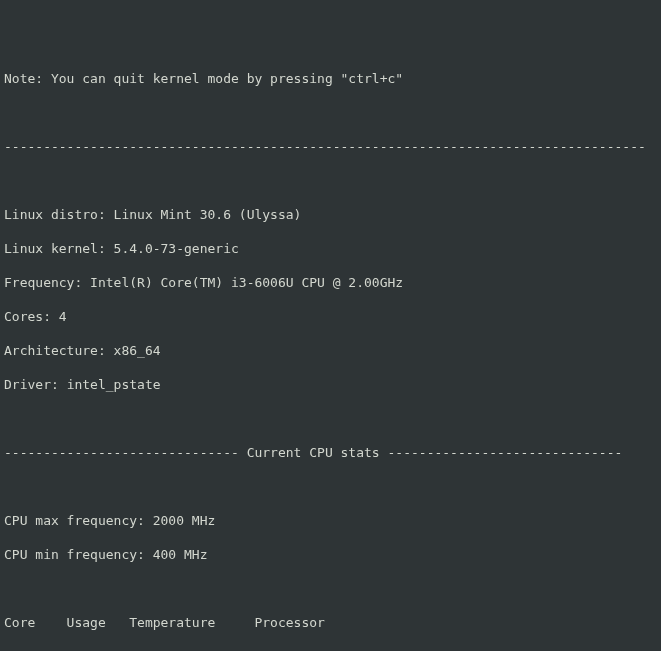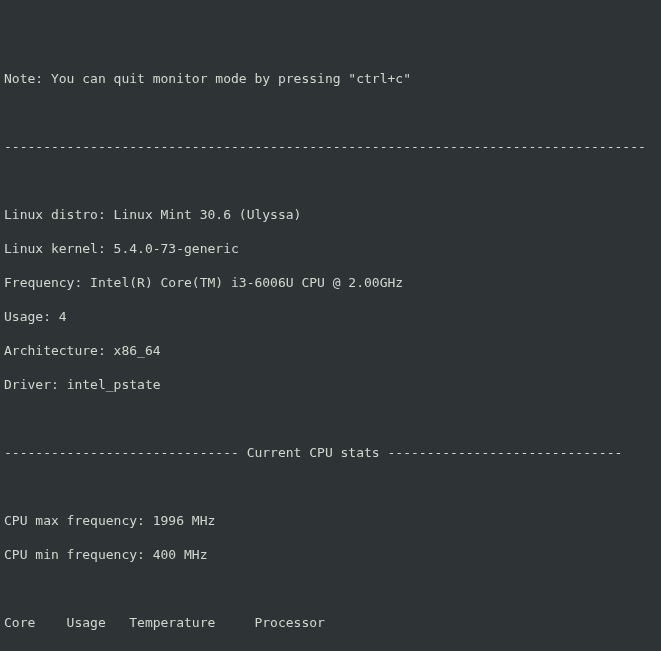--- a/index.html
+++ b/index.html
@@ -21,34 +21,34 @@
     }
     .line {
       display: block;
     }
   </style>
 </head>
 <body>
 
 
 
-<span class="line">Note: You can quit monitor mode by pressing "ctrl+c"</span>
+<span class="line">Note: You can quit kernel mode by pressing "ctrl+c"</span>
 <span class="line"> </span>
 <span class="line">----------------------------------------------------------------------------------</span>
 <span class="line"> </span>
 <span class="line"><span>Linux distro: </span><span>Linux Mint 30.6 (Ulyssa)</span></span>
 <span class="line"><span>Linux kernel: </span><span>5.4.0-73-generic</span></span>
 <span class="line"><span>Frequency: </span><span>Intel(R) Core(TM) i3-6006U CPU @ 2.00GHz</span></span>
-<span class="line"><span>Usage: </span><span>4</span></span>
+<span class="line"><span>Cores: </span><span>4</span></span>
 <span class="line"><span>Architecture: </span><span>x86_64</span></span>
 <span class="line"><span>Driver: </span><span>intel_pstate</span></span>
 <span class="line"> </span>
 <span class="line">------------------------------ Current CPU stats ------------------------------</span>
 <span class="line"> </span>
-<span class="line"><span>CPU max frequency: </span><span>1996 MHz</span></span>
+<span class="line"><span>CPU max frequency: </span><span>2000 MHz</span></span>
 <span class="line"><span>CPU min frequency: </span><span>400 MHz</span></span>
 <span class="line"> </span>
 <span class="line">Core    Usage   Temperature     Processor</span>
 <span class="line">CPU0:     1.0%     30 °C      768 MHz</span>
 
 
 
 
 
 

